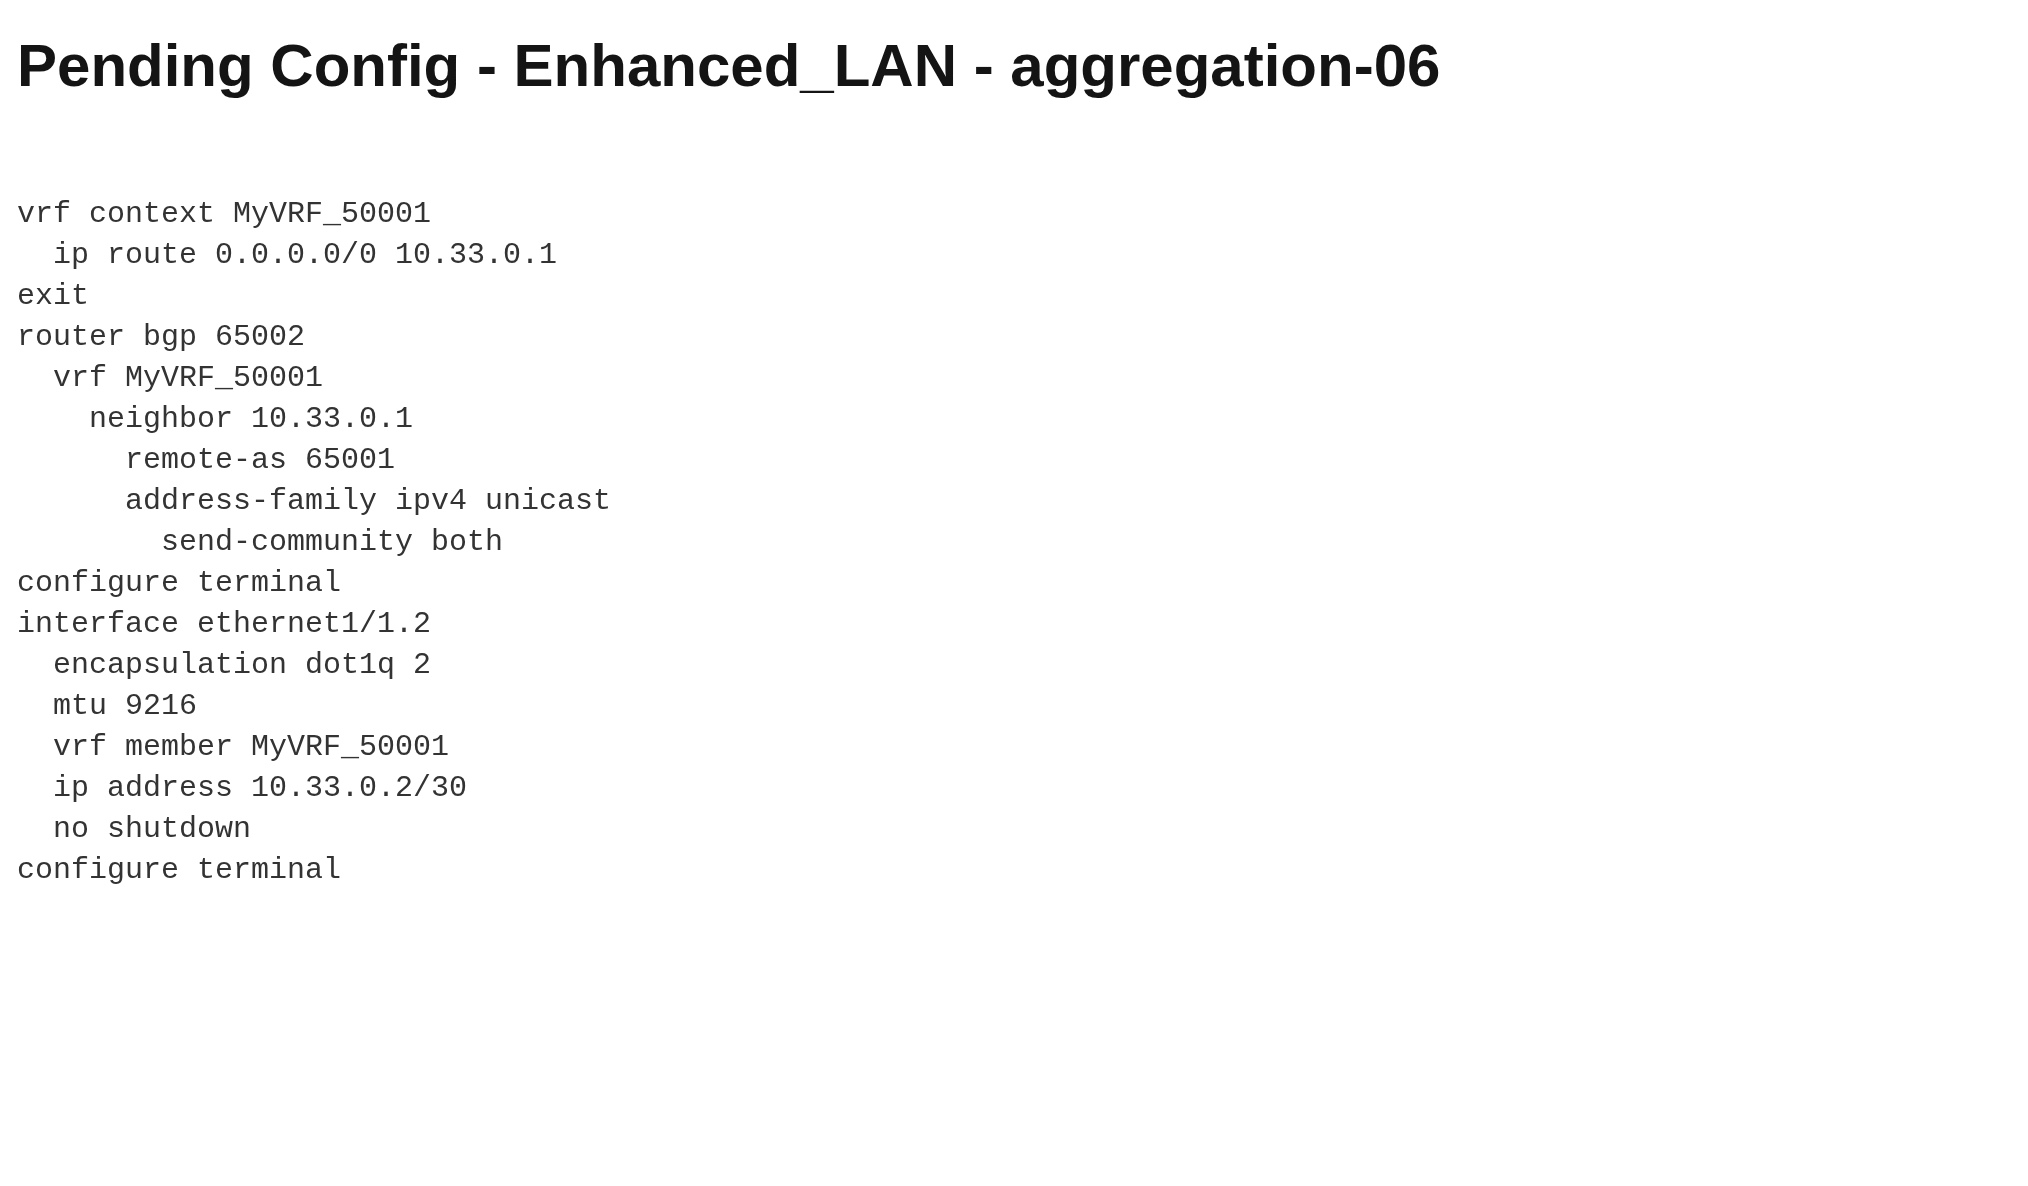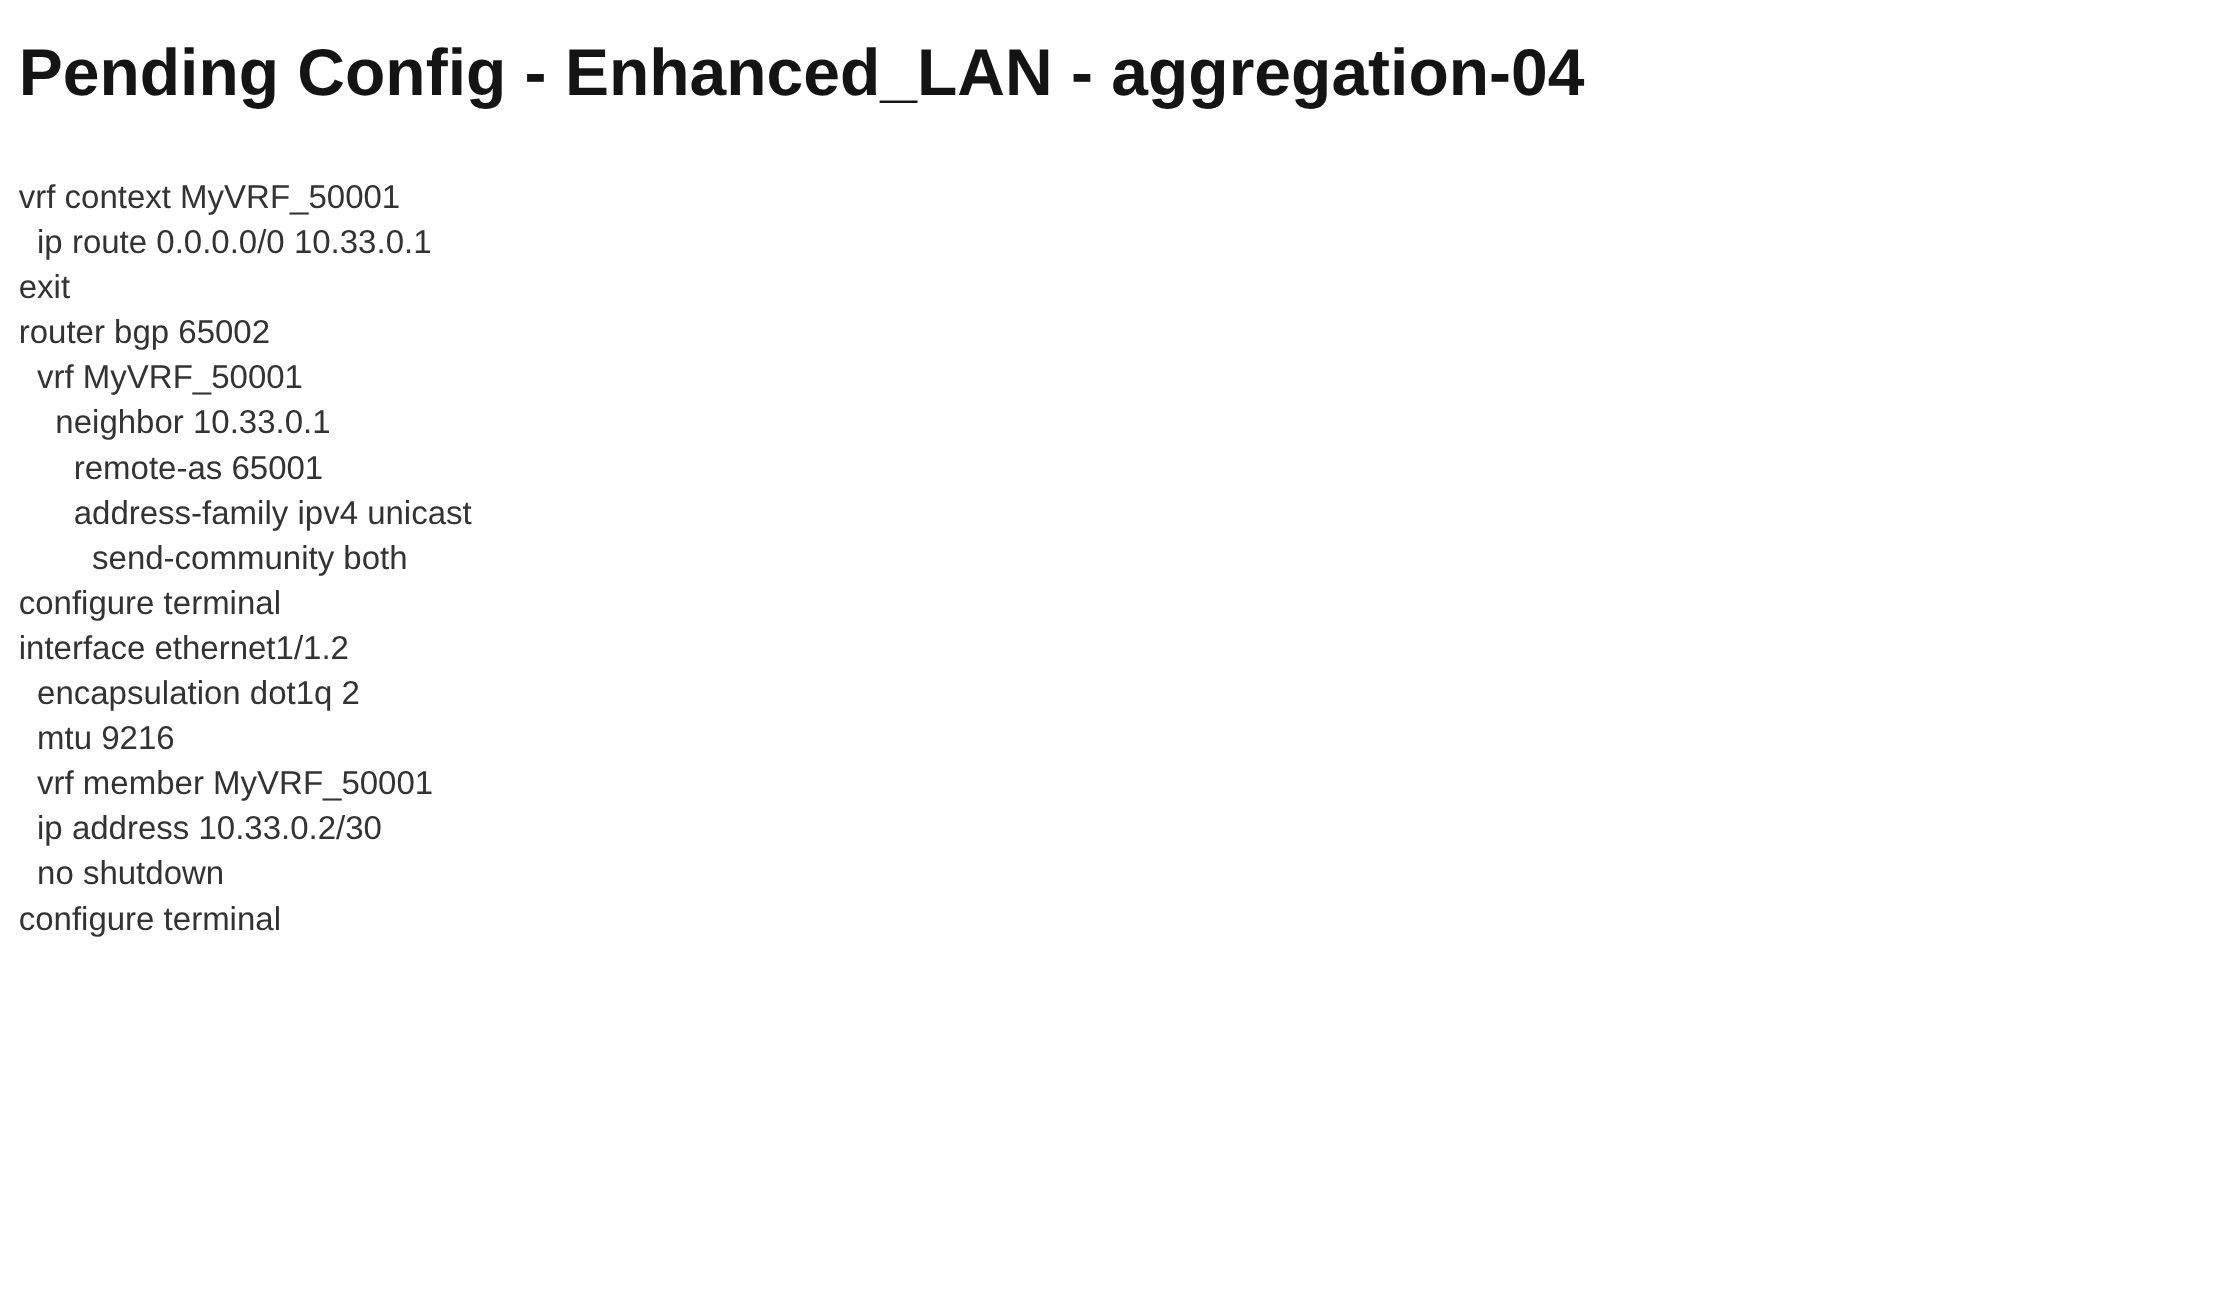--- a/index.html
+++ b/index.html
@@ -45,34 +45,34 @@
     padding-right: 22px;
     white-space: nowrap;
   }
   .tab-active-indicator {
     margin-top: 4px;
     height: 7px;
     border-radius: 4px;
     background: var(--accent-blue);
   }
   pre.config-text {
-    margin-top: 57px;
-    font-family: Liberation Sans, sans-serif;
+    margin-top: 92px;
+    font-family: Liberation Mono, monospace;
     font-size: 30px;
     line-height: 41px;
     color: var(--config-color);
     white-space: pre;
   }
 </style>
 </head>
 <body>
 
 <div class="panel">
 
-  <h1 class="page-title">Pending Config - Enhanced_LAN - aggregation-04</h1>
+  <h1 class="page-title">Pending Config - Enhanced_LAN - aggregation-06</h1>
 
 
   <pre class="config-text">vrf context MyVRF_50001
   ip route 0.0.0.0/0 10.33.0.1
 exit
 router bgp 65002
   vrf MyVRF_50001
     neighbor 10.33.0.1
       remote-as 65001
       address-family ipv4 unicast

